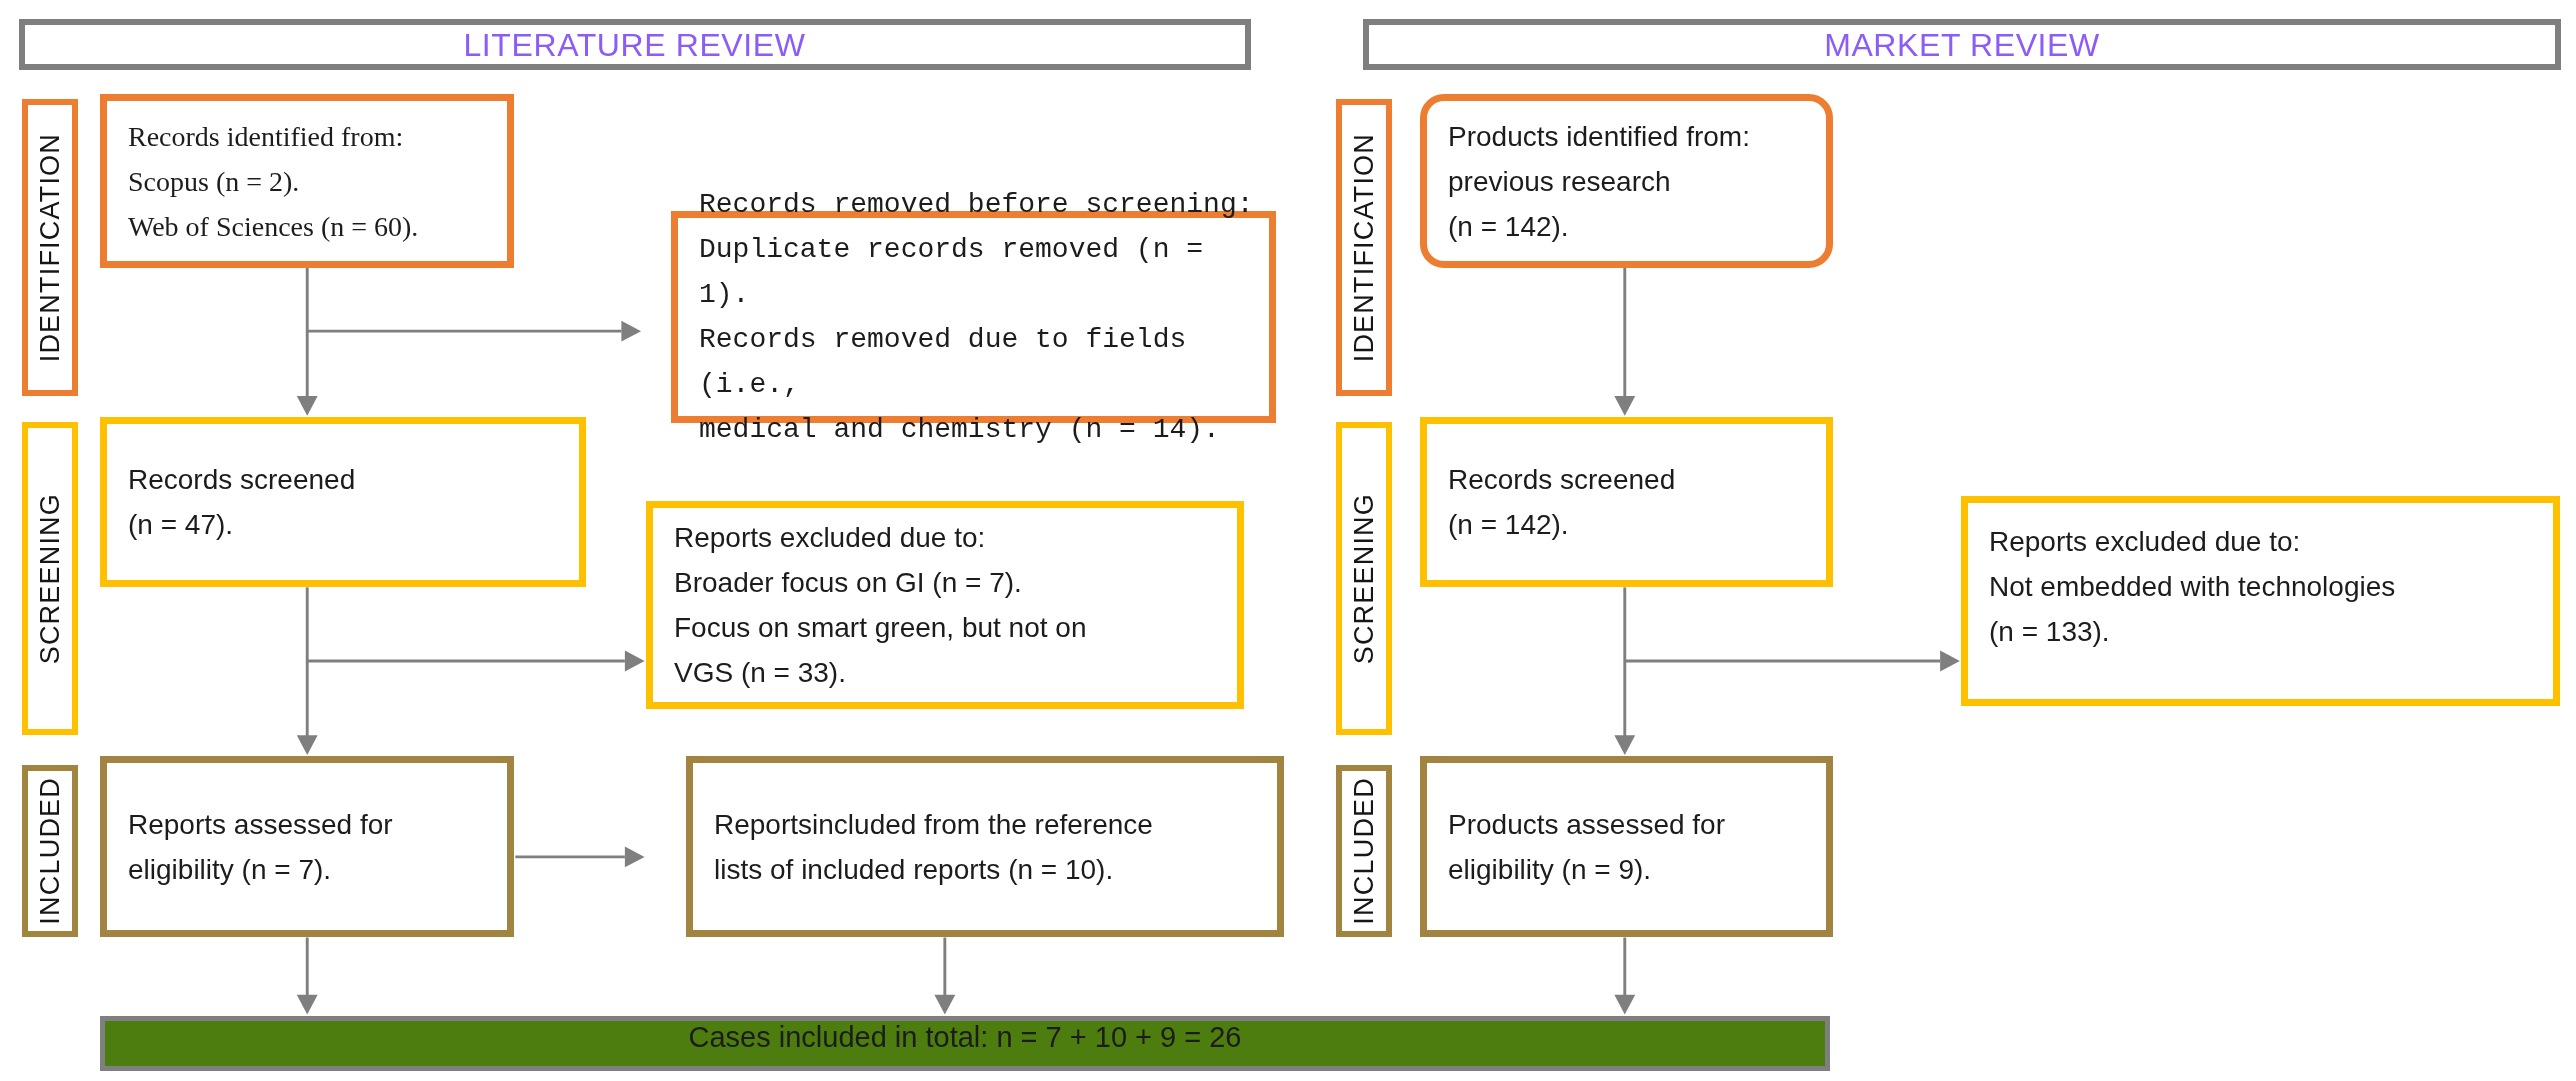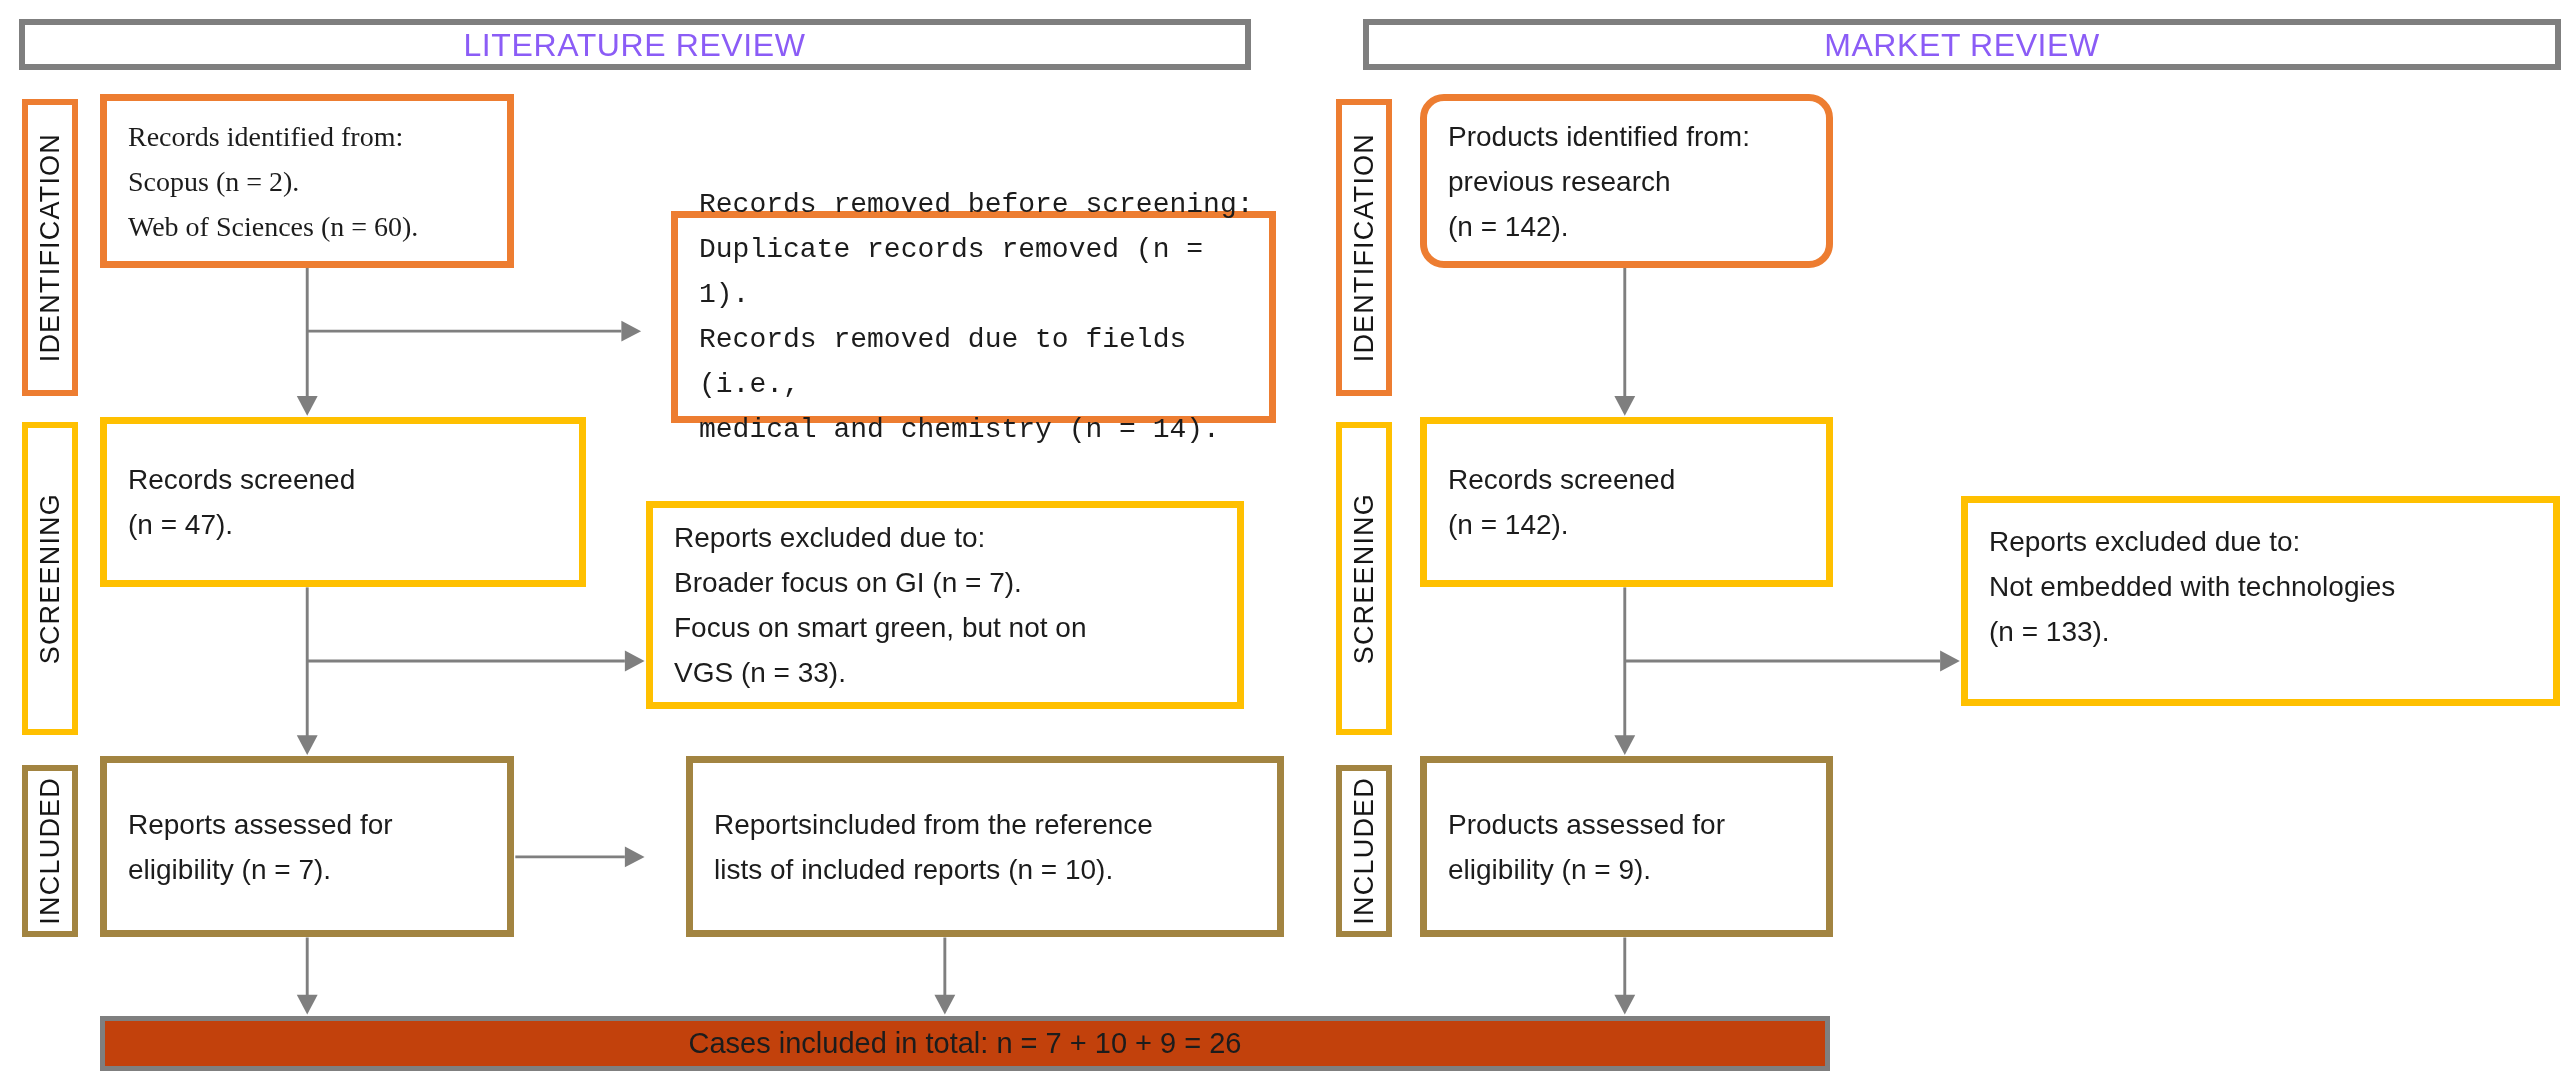--- a/index.html
+++ b/index.html
@@ -43,22 +43,22 @@
   #box-lit-assessed{left:100px;top:756px;width:414px;height:181px;}
   #box-lit-ref{left:646px;top:756px;width:598px;height:181px;margin-left:40px;}
   #box-mkt-identified{left:1420px;top:94px;width:413px;height:174px;border-radius:24px;}
   #box-mkt-screened{left:1420px;top:417px;width:413px;height:170px;}
   #box-mkt-excluded{left:1961px;top:496px;width:599px;height:210px;align-items:flex-start;}
   #box-mkt-excluded .txt{padding-top:16px;}
   #box-mkt-assessed{left:1420px;top:756px;width:413px;height:181px;}
 
   
   #total-bar{position:absolute;left:100px;top:1016px;width:1730px;height:55px;
-             box-sizing:border-box;background:#c2410c;border:5.8px solid #7f7f7f;
-             display:flex;align-items:center;justify-content:center;
+             box-sizing:border-box;background:#4d7c0f;border:5.8px solid #7f7f7f;
+             display:flex;justify-content:center;
              font-size:29px;color:#1c1c1c;}
 
   
   .arrows{position:absolute;left:0;top:0;pointer-events:none;}
   .arrows line{stroke:#7f7f7f;stroke-width:5;}
   .arrows polygon{fill:#7f7f7f;}
 </style>
 </head>
 <body>
 

